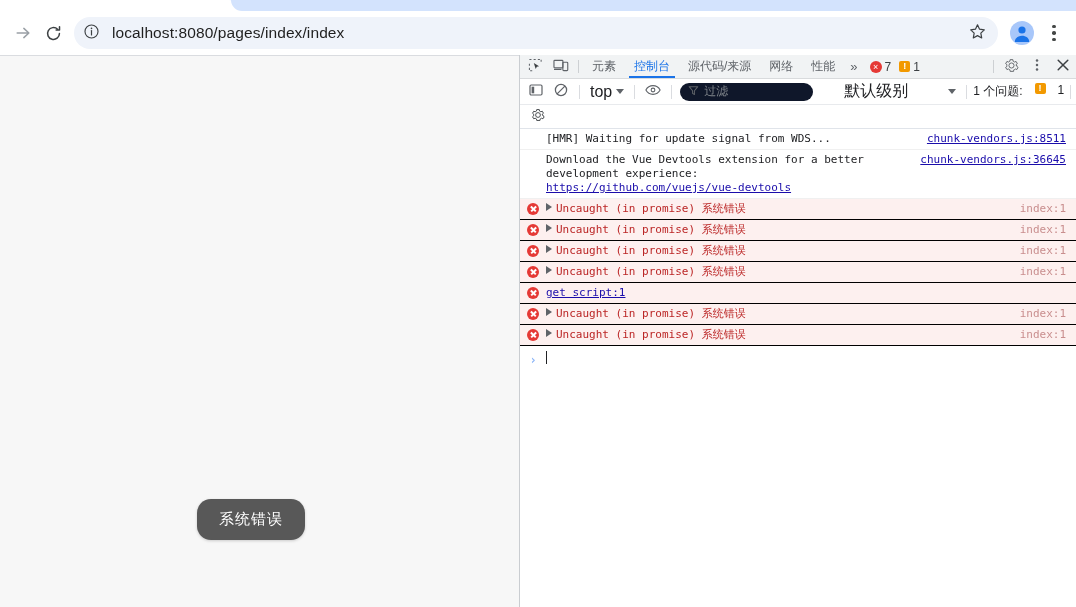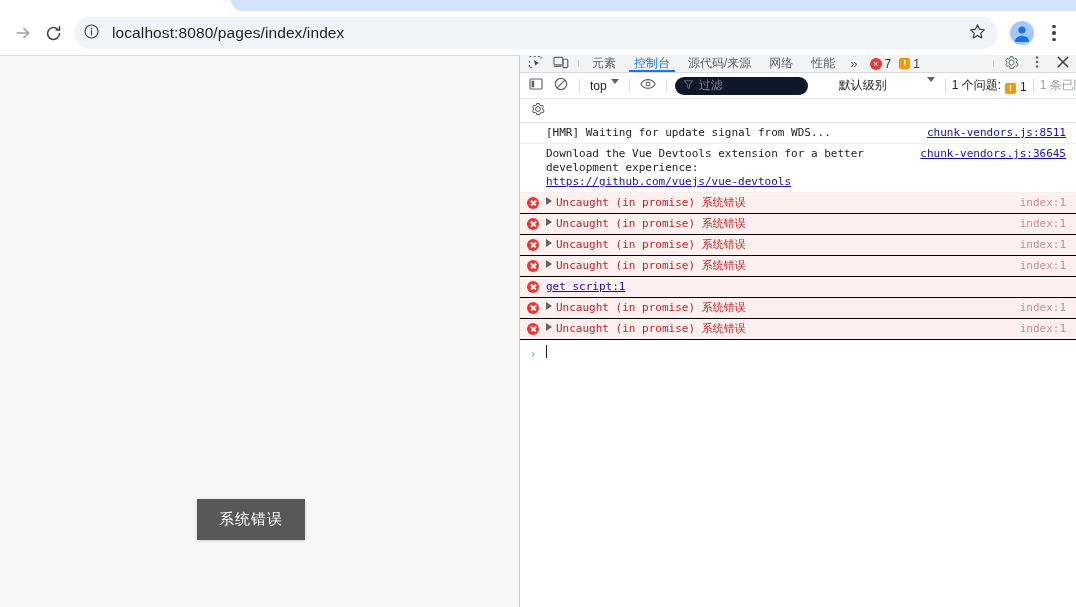--- a/index.html
+++ b/index.html
@@ -142,41 +142,41 @@
     box-sizing: border-box;
   }
   .toast {
     position: absolute;
     left: 197px; top: 443px;
     min-width: 60px;
     padding: 11px 22px;
     background: #585858;
     color: #ffffff;
     font-size: 15px;
-    border-radius: 0;
+    border-radius: 14px;
     letter-spacing: 1px;
     box-shadow: 0 1px 3px rgba(0,0,0,0.18);
   }
 
   
   .devtools {
     position: absolute;
     left: 519px; top: 55px;
     width: 557px; height: 552px;
     background: #ffffff;
     border-left: 1px solid #cacdd1;
     box-sizing: border-box;
     display: flex;
     flex-direction: column;
     font-size: 12px;
     color: #202124;
   }
 
   .dt-tabbar {
-    height: 18px;
+    height: 24px;
     flex: 0 0 auto;
     display: flex;
     align-items: stretch;
     background: #f1f3f4;
     border-bottom: 1px solid #d9dbdd;
     padding-left: 2px;
     box-sizing: border-box;
   }
   .dt-icon-btn {
     width: 26px;
@@ -273,22 +273,23 @@
     flex: 0 0 auto;
   }
   .cb-sep {
     width: 1px; height: 14px;
     background: #dadce0;
     margin: 0 5px;
     flex: 0 0 auto;
   }
   .cb-select {
     display: flex;
+    align-items: center;
     gap: 4px;
-    font-size: 12px;
+    font-size: 16px;
     color: #202124;
     padding: 0 4px;
     flex: 0 0 auto;
   }
   .caret {
     width: 0; height: 0;
     border-left: 4px solid transparent;
     border-right: 4px solid transparent;
     border-top: 5px solid #5f6368;
   }
@@ -301,22 +302,22 @@
     align-items: center;
     gap: 5px;
     padding: 0 8px;
     box-sizing: border-box;
     margin-left: 2px;
     flex: 0 0 auto;
   }
   .cb-filter .ph { color: #80868b; font-size: 12px; }
   .cb-issues {
     display: flex;
-    align-items: flex-end;
-    gap: 4px;
+    align-items: flex-start;
+    gap: 12px;
     font-size: 12px;
     color: #202124;
     flex: 0 0 auto;
   }
   .cb-hidden {
     font-size: 12px;
     color: #9aa0a6;
     flex: 0 0 auto;
   }
 

